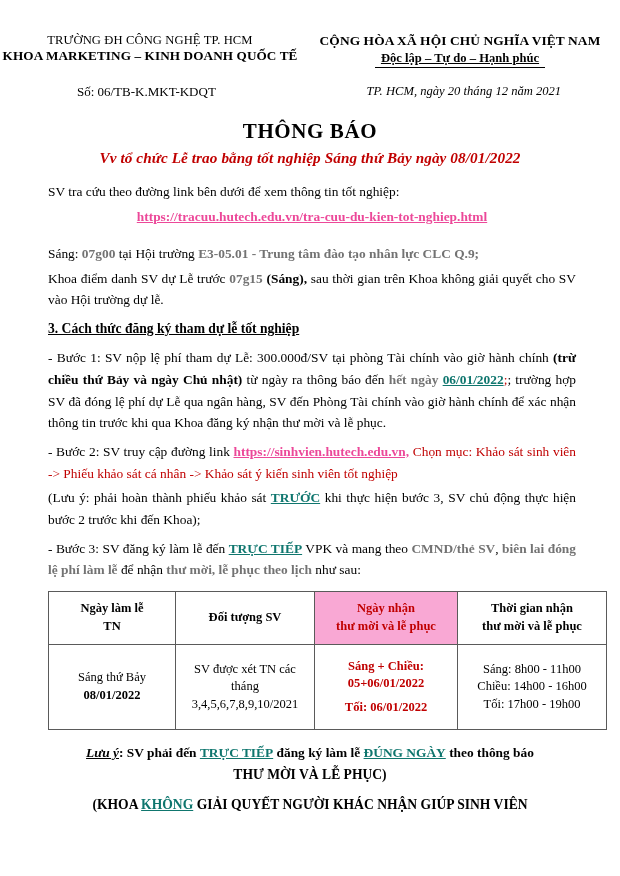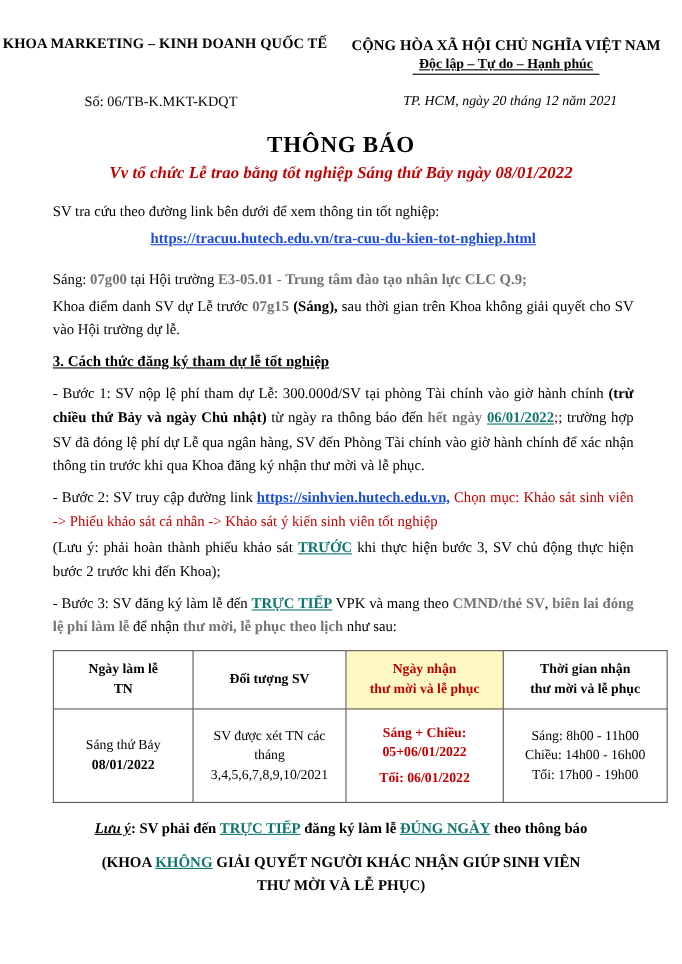--- a/index.html
+++ b/index.html
@@ -123,21 +123,21 @@
   .b { font-weight: bold; }
   .red { color: #C00000; }
   .redb { color: #737373; font-weight: bold; }
   .redbu { color: #0f766e; font-weight: bold; text-decoration: underline; font-family: Liberation Serif, serif; }
 
   .link-line {
     text-align: center;
     margin-top: 6px;
   }
   .link {
-    color: #1d4ed8;
+    color: #ec4899;
     font-weight: bold;
     text-decoration: underline;
     font-size: 13.4px;
   }
 
   
   .tbl-wrap {
     padding: 0 44px 0 48px;
     margin-top: 10px;
     border-radius: 32px;
@@ -154,21 +154,21 @@
     vertical-align: middle;
     text-align: center;
     font-size: 12.5px;
     line-height: 1.42;
   }
   table.sched th {
     font-weight: bold;
     height: 42px;
   }
   th.hl {
-    background: #fef9c3;
+    background: #f9a8d4;
     color: #C00000;
   }
   td.body-cell { height: 74px; }
   td.left-al {
     text-align: left;
     padding-left: 14px;
   }
   .col1 { width: 118px; }
   .col2 { width: 130px; }
   .col3 { width: 134px; }
@@ -199,20 +199,21 @@
     line-height: 1.55;
   }
 </style>
 </head>
 <body>
 
 <div class="page">
 
   <div class="letterhead">
     <div class="lh-left">
+      <div class="lh-org">TRƯỜNG ĐH CÔNG NGHỆ TP. HCM</div>
       <div class="lh-dept">KHOA MARKETING – KINH DOANH QUỐC TẾ</div>
     </div>
     <div class="lh-right">
       <div class="lh-nation">CỘNG HÒA XÃ HỘI CHỦ NGHĨA VIỆT NAM</div>
       <div><span class="lh-motto">Độc lập – Tự do – Hạnh phúc</span></div>
     </div>
   </div>
 
   <div class="docline">
     <div class="docnum">Số: 06/TB-K.MKT-KDQT</div>
@@ -298,17 +299,17 @@
             <div>Chiều: 14h00 - 16h00</div>
             <div>Tối: 17h00 - 19h00</div>
           </td>
         </tr>
       </tbody>
     </table>
   </div>
 
   <div class="footer-notes">
     <div class="note-line"><span class="lead">Lưu ý</span><span>: SV phải đến </span><span class="redbu">TRỰC TIẾP</span><span> đăng ký làm lễ </span><span class="redbu">ĐÚNG NGÀY</span><span> theo thông báo</span></div>
+    <div class="caps-line" style="margin-top:0;">THƯ MỜI VÀ LỄ PHỤC)</div>
     <div class="caps-line"><span>(KHOA </span><span class="redbu">KHÔNG</span><span> GIẢI QUYẾT NGƯỜI KHÁC NHẬN GIÚP SINH VIÊN</span></div>
-    <div class="caps-line" style="margin-top:0;">THƯ MỜI VÀ LỄ PHỤC)</div>
   </div>
 
 </div>
 
 </body></html>

